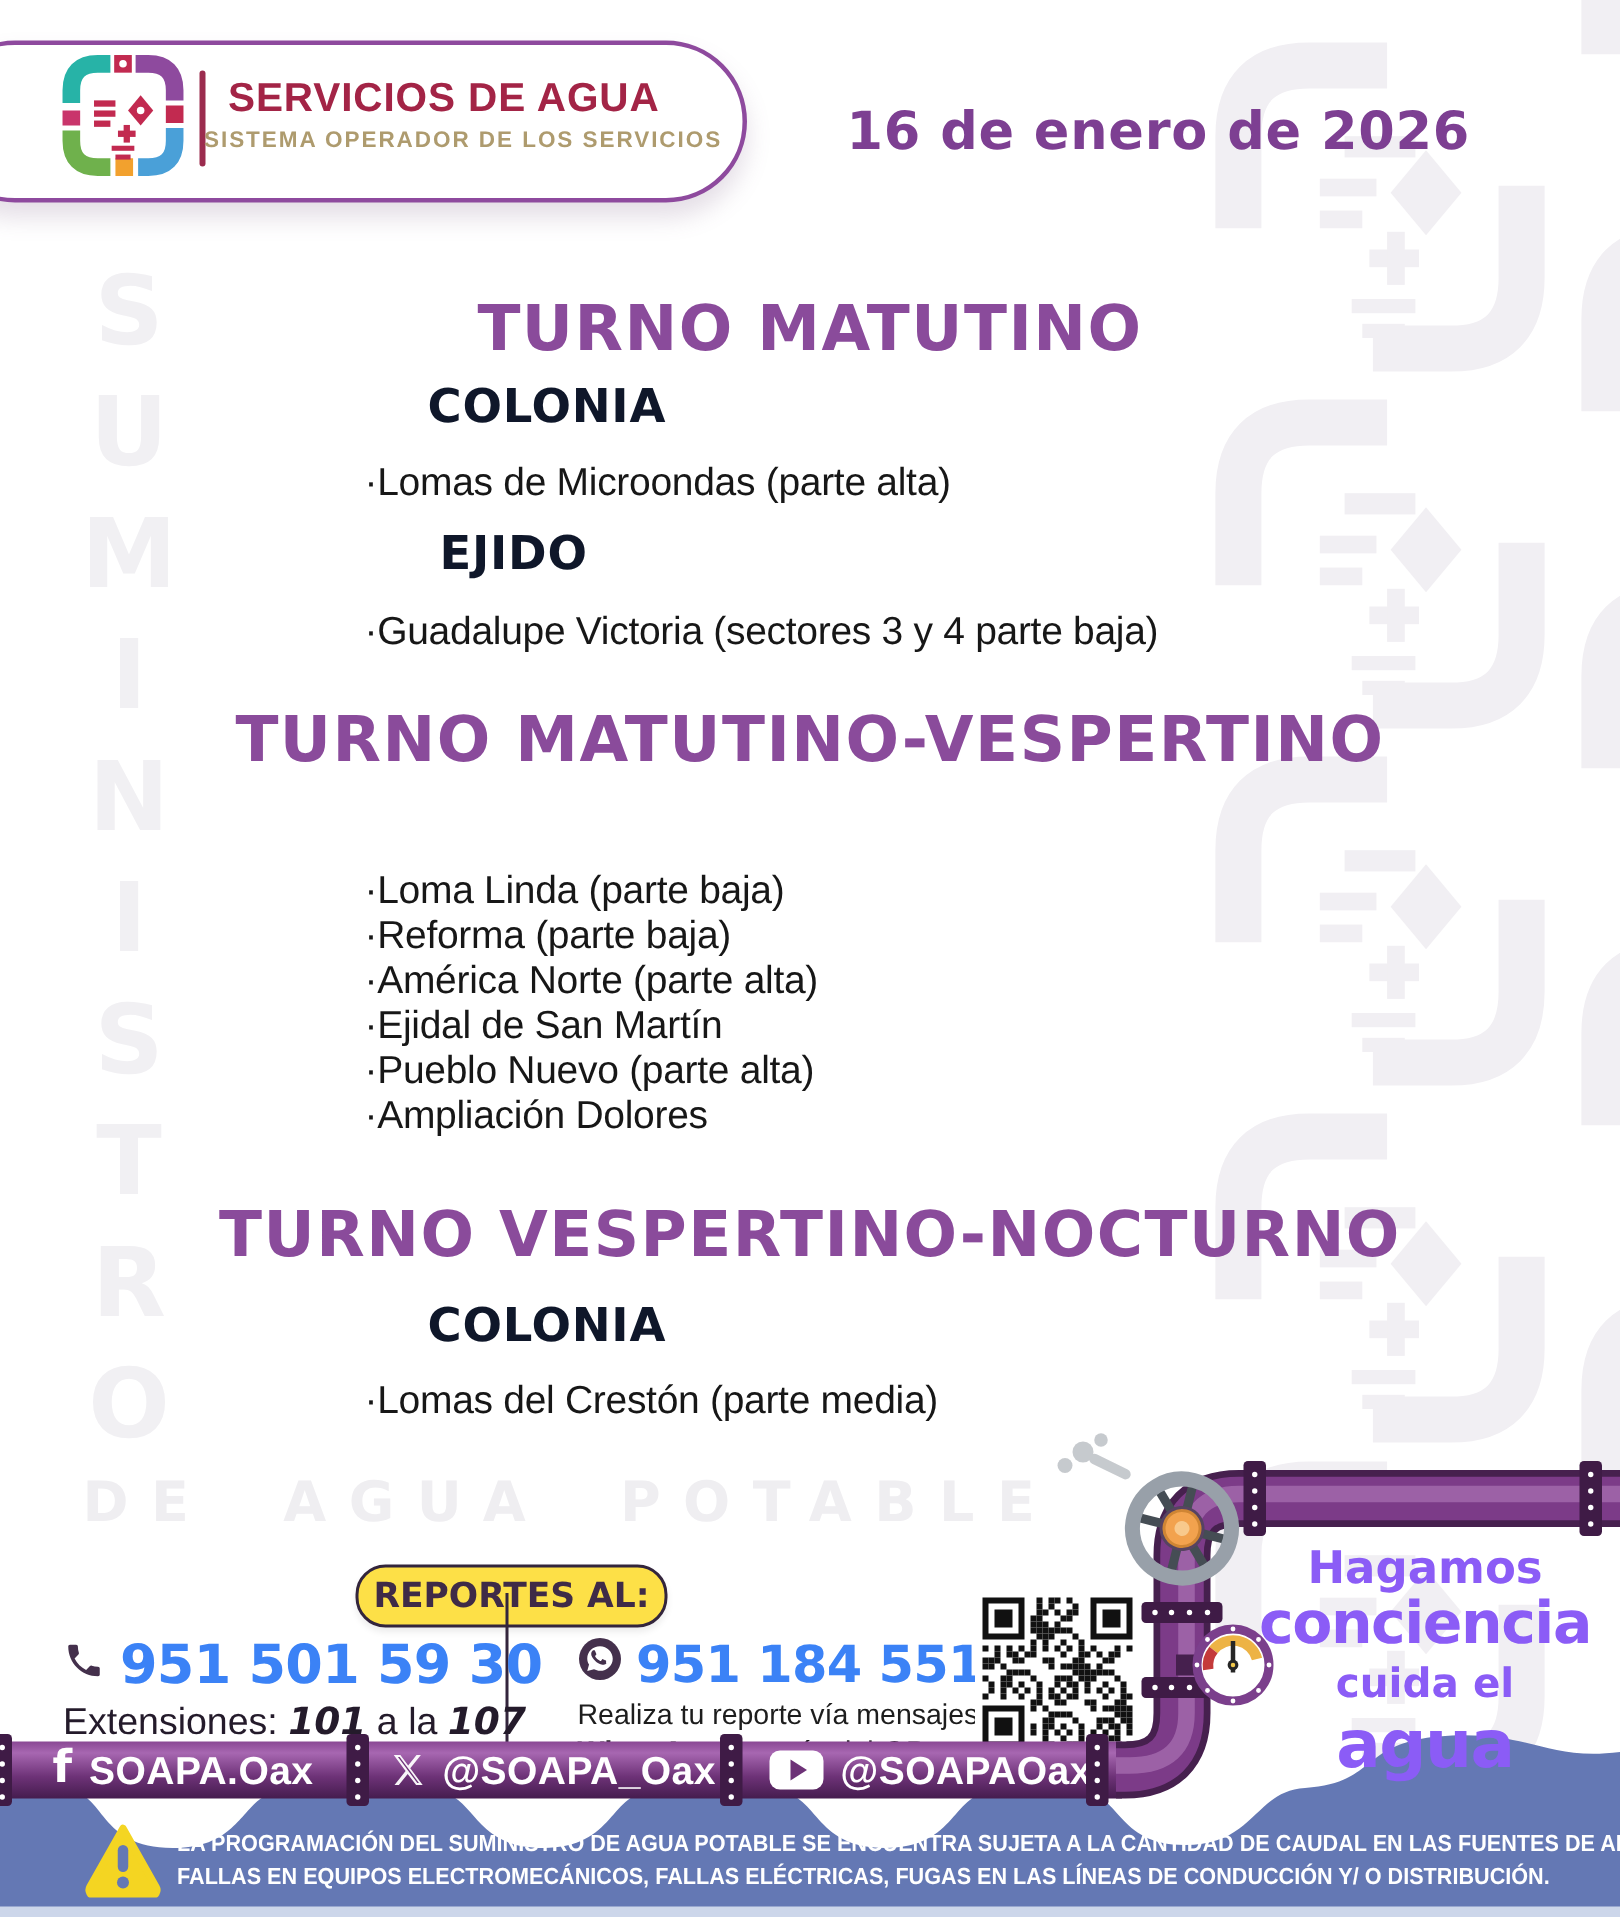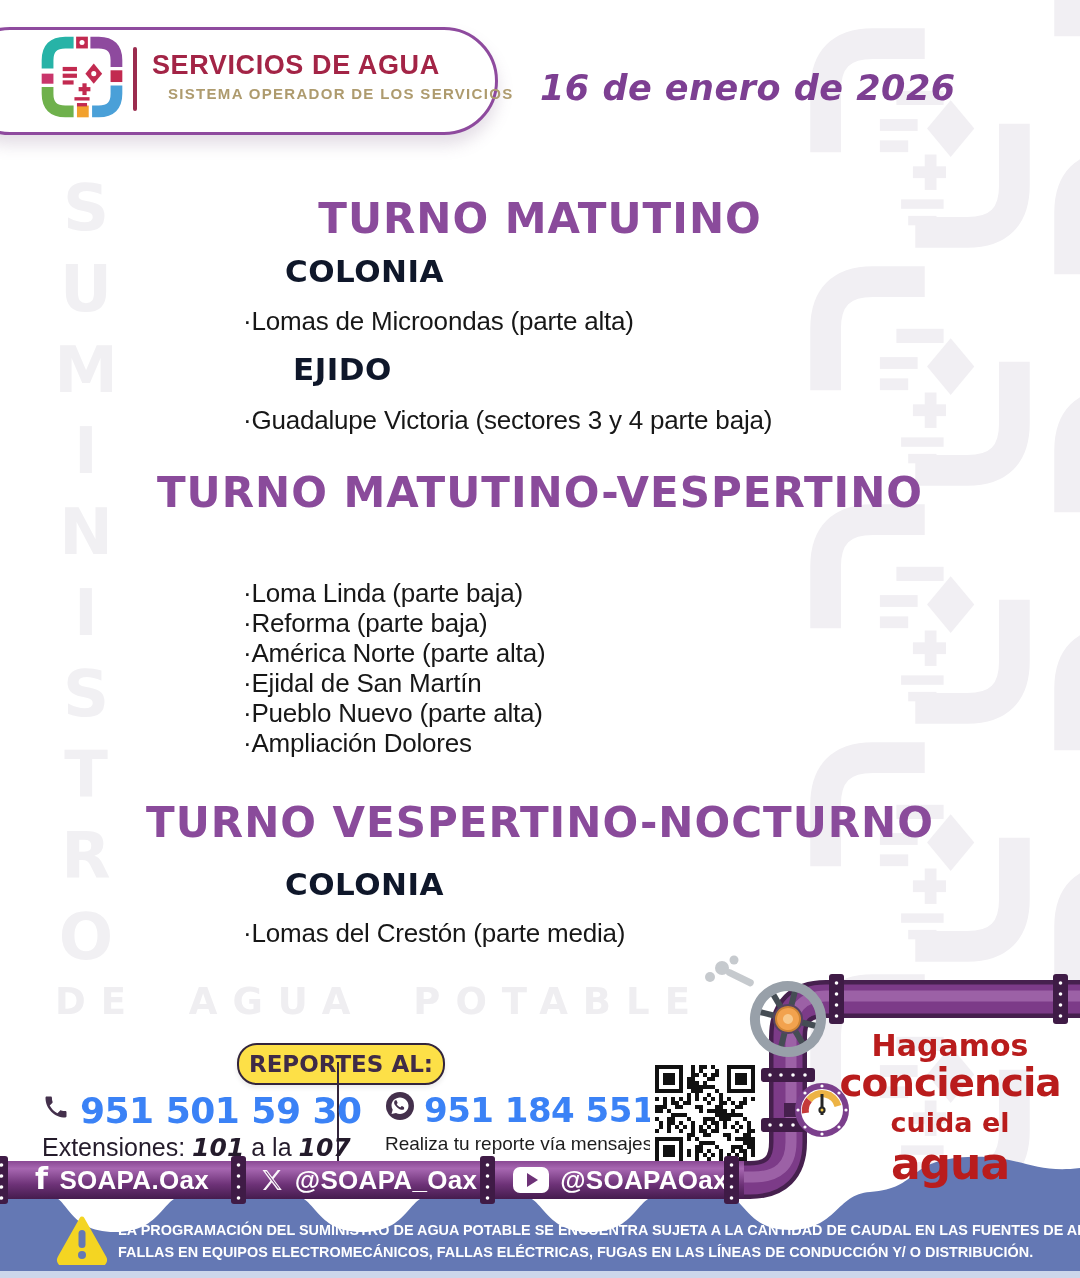--- a/index.html
+++ b/index.html
@@ -3,24 +3,24 @@
 <meta charset="utf-8">
 <style>
   html,body{margin:0;padding:0;background:#e9e9e9;}
   .canvas{position:relative;width:1080px;height:1278px;background:#ffffff;overflow:hidden;
           font-family:"Liberation Sans",sans-serif;}
   .abs{position:absolute;}
   
   .hdr-pill{left:-44px;top:27px;width:536px;height:102px;background:#fff;border:3px solid #8e4a9e;
             border-radius:60px;box-shadow:0 10px 16px rgba(120,90,130,.20);}
   .org-title{left:152px;top:50px;font-size:27px;font-weight:800;color:#a32446;letter-spacing:.6px;}
-  .org-sub{left:168px;top:84px;font-size:15px;font-weight:700;color:#ae9b6e;letter-spacing:1.3px;line-height:19px;}
+  .org-sub{left:136px;top:84px;font-size:15px;font-weight:700;color:#ae9b6e;letter-spacing:1.3px;line-height:19px;}
   .hdr-divider{left:133px;top:47px;width:4px;height:64px;background:#9b2c4e;border-radius:2px;}
-  .date{left:540px;top:68px;width:440px;text-align:left;font-size:35px;font-weight:800;color:#7d3f92;
-        font-family:"DejaVu Sans",sans-serif;letter-spacing:.5px;font-style:italic;}
+  .date{left:540px;top:68px;width:440px;text-align:right;font-size:35px;font-weight:800;color:#7d3f92;
+        font-family:"DejaVu Sans",sans-serif;letter-spacing:.5px;}
   
   .wm-vert{left:36px;top:168px;width:100px;text-align:center;font-size:64px;font-weight:800;color:#f1f0f3;
            line-height:81px;font-family:"DejaVu Sans",sans-serif;}
   .wm-horiz{left:55px;top:980px;font-size:37px;font-weight:800;color:#efeef1;letter-spacing:15px;
             word-spacing:20px;font-family:"DejaVu Sans",sans-serif;white-space:nowrap;}
   .wm-pattern{color:#f1eff3;}
   
   .sec-title{left:0;width:1080px;text-align:center;font-size:42px;font-weight:800;color:#8a4b9b;
              letter-spacing:1px;font-family:"DejaVu Sans",sans-serif;}
   .grp-label{font-size:31px;font-weight:800;color:#0f172a;letter-spacing:.5px;font-family:"DejaVu Sans",sans-serif;}
@@ -28,21 +28,21 @@
   
   .rep-pill{left:237px;top:1023px;width:204px;height:38px;background:#fde047;border:2px solid #33253c;border-radius:20px;
             display:flex;align-items:center;justify-content:center;font-size:23px;font-weight:800;color:#3f2b47;
             font-family:"DejaVu Sans",sans-serif;box-shadow:0 3px 5px rgba(0,0,0,.08);margin-top:20px;}
   .rep-divider{left:337px;top:1062px;width:2px;height:100px;background:#33253c;}
   .phone-big{font-size:32px;font-weight:700;color:#3b82f6;font-family:"DejaVu Sans",sans-serif;letter-spacing:-.5px;white-space:nowrap;}
   .ext-line{left:42px;top:1133px;font-size:25px;color:#241b2b;white-space:nowrap;}
   .ext-line b{font-style:italic;font-weight:800;font-family:"DejaVu Sans",sans-serif;}
   .wa-note{left:385px;font-size:19px;color:#1d1d1d;white-space:nowrap;}
   
-  .camp{left:828px;top:1028px;width:244px;text-align:center;color:#b91c1c;font-family:"DejaVu Sans",sans-serif;font-weight:800;}
+  .camp{left:828px;top:1028px;width:244px;text-align:center;color:#8b5cf6;font-family:"DejaVu Sans",sans-serif;font-weight:800;}
   .camp .l1{font-size:30px;}
   .camp .l2{font-size:39px;margin-top:-3px;letter-spacing:-1px;}
   .camp .l3{font-size:27px;margin-top:2px;}
   .camp .l3 .big{font-size:44px;letter-spacing:-1px;}
   
   .social-bar{left:0;top:1161px;width:748px;height:38px;display:flex;
               background:linear-gradient(180deg,#8a4894 0%,#a767b1 20%,#6d3277 62%,#451c4e 100%);}
   .social-seg{display:flex;align-items:center;justify-content:center;gap:11px;color:#fff;font-weight:700;
               font-size:26px;letter-spacing:.3px;}
   .yt-box{width:36px;height:26px;background:#fff;border-radius:7px;display:flex;align-items:center;justify-content:center;}

